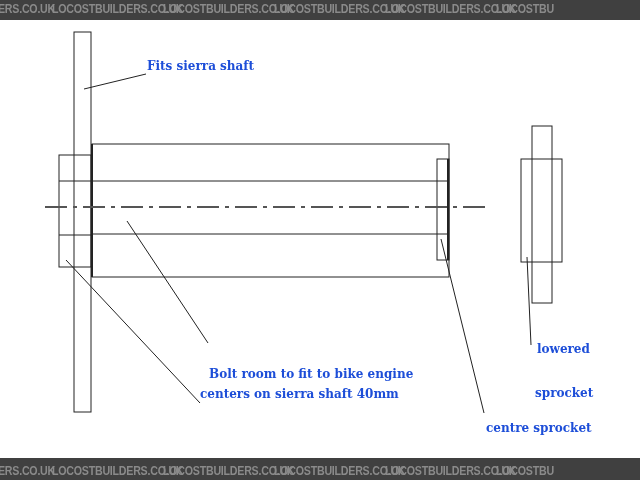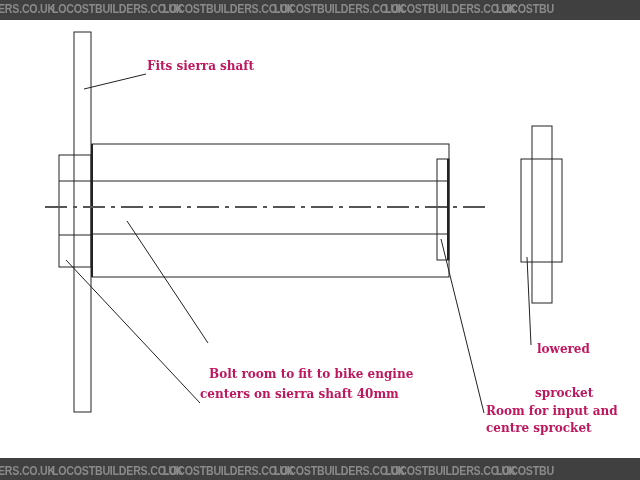--- a/index.html
+++ b/index.html
@@ -4,21 +4,21 @@
 <style>
   html, body { margin:0; padding:0; background:#ffffff; }
   #canvas { position:relative; width:640px; height:480px; overflow:hidden; background:#ffffff; font-family:"DejaVu Serif", serif; }
   .banner { position:absolute; left:0; width:640px; height:20px; background:#404040; overflow:hidden; white-space:nowrap; }
   .banner.top { top:0; }
   .banner.bottom { top:458px; height:22px; }
   .banner-text { position:absolute; font-family:"Liberation Sans", sans-serif; font-weight:bold; font-size:13px; color:#8a8a8a; letter-spacing:-0.3px; transform:scaleX(0.82); transform-origin:left top; }
   .banner.top .banner-text { top:1px; }
   .banner.bottom .banner-text { top:5px; }
   svg.drawing { position:absolute; left:0; top:0; }
-  .label { position:absolute; font-family:"DejaVu Serif", serif; font-weight:bold; font-size:12px; color:#be185d; white-space:nowrap; line-height:15px; }
+  .label { position:absolute; font-family:"DejaVu Serif", serif; font-weight:bold; font-size:12px; color:#1d4ed8; white-space:nowrap; line-height:15px; }
 </style>
 </head>
 <body>
 
 <div id="canvas">
 
   <div class="banner top">
     <span class="banner-text" style="left:-2px">ERS.CO.UK</span>
     <span class="banner-text" style="left:52px">LOCOSTBUILDERS.CO.UK</span>
     <span class="banner-text" style="left:163px">LOCOSTBUILDERS.CO.UK</span>
@@ -62,15 +62,14 @@
     <line x1="66" y1="260" x2="200" y2="403" stroke="#222" stroke-width="1"></line>
     <line x1="441" y1="239" x2="484" y2="413" stroke="#222" stroke-width="1"></line>
     <line x1="527" y1="257" x2="531" y2="345" stroke="#222" stroke-width="1"></line>
   </svg>
 
   <div class="label" style="left:147px; top:59px;">Fits sierra shaft</div>
   <div class="label" style="left:209px; top:333px;margin-top:34px;">Bolt room to fit to bike engine</div>
   <div class="label" style="left:200px; top:387px;">centers on sierra shaft 40mm</div>
   <div class="label" style="left:537px; top:342px;">lowered</div>
   <div class="label" style="left:535px; top:358px;margin-top:28px;">sprocket</div>
-  <div class="label" style="left:486px; top:404px;">Room for input and</div>
   <div class="label" style="left:486px; top:421px;">centre sprocket</div>
 </div>
 
 </body></html>

